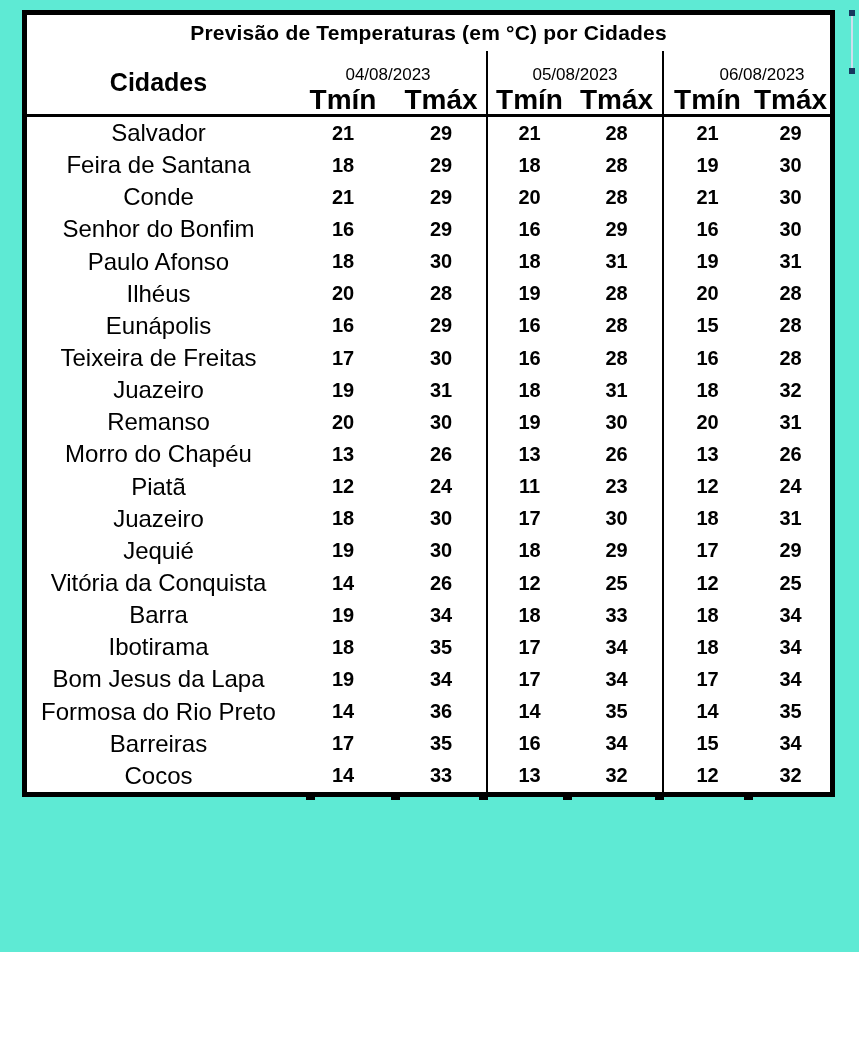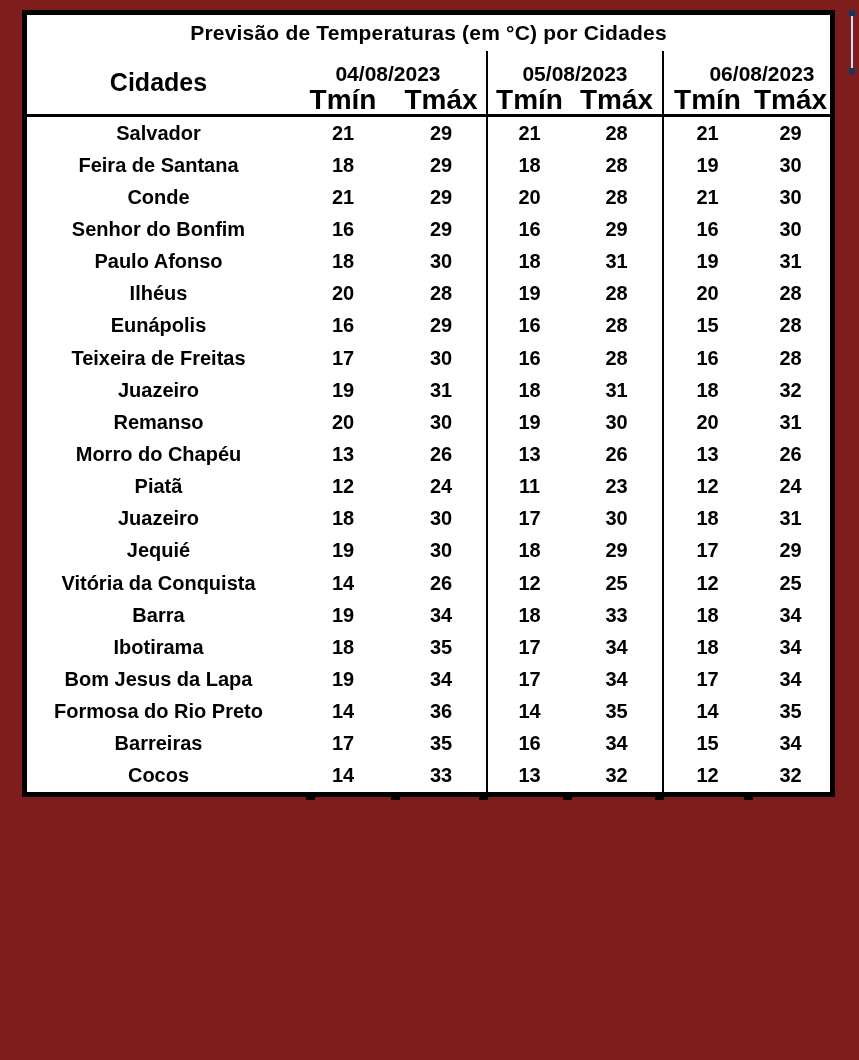--- a/index.html
+++ b/index.html
@@ -4,22 +4,22 @@
 <style>
   * { margin: 0; padding: 0; box-sizing: border-box; }
   html, body { background: #ffffff; }
   body {
     font-family: "Liberation Sans", "DejaVu Sans", sans-serif;
     color: #000000;
   }
   .screen {
     position: relative;
     width: 859px;
-    height: 1060px;
-    background: #7f1d1d;
+    height: 952px;
+    background: #5eead4;
     overflow: hidden;
   }
 
   
   .forecast-table {
     position: absolute;
     left: 22px;
     top: 10px;
     width: 813px;
     height: 787px;
@@ -51,22 +51,22 @@
     align-items: center;
     justify-content: center;
     font-weight: bold;
     font-size: 25px;
   }
   .date-cell {
     grid-row: 1;
     display: flex;
     align-items: flex-end;
     justify-content: center;
-    font-weight: bold;
-    font-size: 21px;
+    font-weight: normal;
+    font-size: 17px;
     line-height: 1.1;
   }
   .date-1 { grid-column: 2 / 4; }
   .date-2 { grid-column: 4 / 6; }
   .date-3 { grid-column: 6 / 8; padding-left: 30px; }
   .sub-cell {
     grid-row: 2;
     display: flex;
     align-items: center;
     justify-content: center;
@@ -83,21 +83,21 @@
   }
   .trow {
     display: grid;
     grid-template-columns: 263px 106px 90px 85px 91px 89px 79px;
   }
   .cell {
     display: flex;
     align-items: center;
     justify-content: center;
   }
-  .cell.city { font-size: 20px; font-weight: bold; }
+  .cell.city { font-size: 24px; font-weight: normal; }
   .cell.num  { font-size: 20px; font-weight: bold; }
   .trow .cell:nth-child(4), .trow .cell:nth-child(6) { border-left: 2px solid #000000; }
 
   
   .border-tick {
     position: absolute;
     top: 797px;
     width: 9px;
     height: 3px;
     background: #000000;

